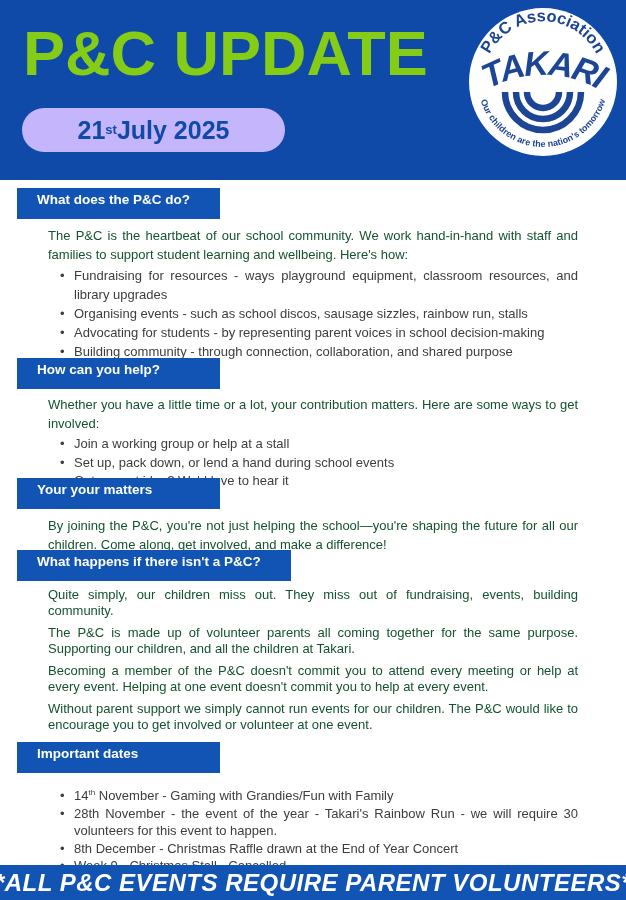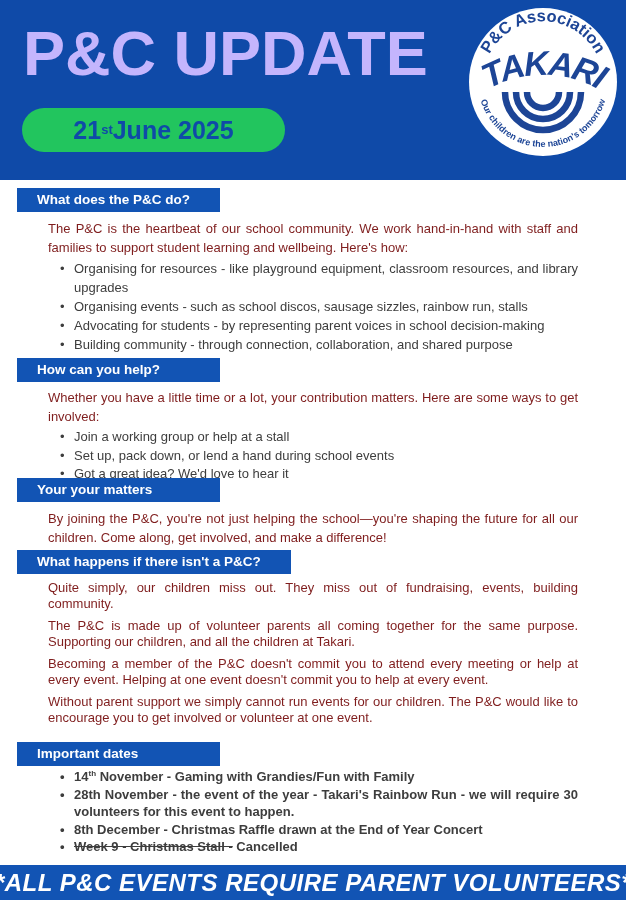--- a/index.html
+++ b/index.html
@@ -8,58 +8,58 @@
     position:relative; width:626px; height:900px; margin:0 auto;
     background:#ffffff; overflow:hidden;
     font-family:"Liberation Sans","DejaVu Sans",sans-serif;
     color:#3d3d3d;
   }
 
   
   .header { position:absolute; top:0; left:0; width:626px; height:180px; background:#0f4aa8; }
   .title {
     position:absolute; left:23px; top:22px;
-    font-size:63px; font-weight:bold; color:#c4b5fd; letter-spacing:0px; line-height:1;
+    font-size:63px; font-weight:bold; color:#84cc16; letter-spacing:0px; line-height:1;
   }
   .date-pill {
     position:absolute; left:22px; top:108px; width:263px; height:44px;
-    background:#22c55e; border-radius:22px;
+    background:#c4b5fd; border-radius:22px;
     display:flex; align-items:center; justify-content:center;
     color:#0f4aa8; font-weight:bold; font-size:25px;
   }
   .date-pill sup { font-size:13px; vertical-align:super; line-height:0; }
   .logo { position:absolute; left:468px; top:7px; width:150px; height:150px; }
 
   
   .sec { position:absolute; left:0; width:626px; }
   .sec1 { top:188px; } .sec2 { top:358px; } .sec3 { top:478px; }
   .sec4 { top:550px; } .sec5 { top:742px; }
 
   .bar {
-    margin-left:17px; width:203px; height:24px; background:#1254b4;
+    margin-left:17px; width:203px; height:31px; background:#1254b4;
     color:#ffffff; font-weight:bold; font-size:13.5px; line-height:24px;
     padding-left:20px;
   }
   .bar.wide { width:274px; }
 
   .body-text {
     margin:7px 48px 0 48px; font-size:13px; line-height:19px;
-    text-align:justify; color:#7f1d1d;
+    text-align:justify; color:#14532d;
   }
   .sec2 .body-text { line-height:18.5px; }
   .sec4 .body-text { line-height:16px; margin-top:6px; }
   .sec4 .body-text + .body-text { }
 
   ul.bullets { margin:2px 48px 0 48px; list-style:none; }
   ul.bullets li {
     position:relative; padding-left:26px; font-size:13px; line-height:19px;
     text-align:justify; color:#3d3d3d;
   }
   .sec2 ul.bullets li { line-height:18.5px; }
-  .sec5 ul.bullets { margin-top:2px;font-weight:bold; }
+  .sec5 ul.bullets { margin-top:14px; }
   .sec5 ul.bullets li { line-height:17.5px; }
   ul.bullets li::before {
     content:"•"; position:absolute; left:12px; top:0; color:#3d3d3d;
   }
   ul.bullets sup { font-size:8px; vertical-align:super; line-height:0; }
   .strike { text-decoration:line-through; }
 
   
   .footer {
     position:absolute; left:0; top:865px; width:626px; height:35px;
@@ -74,21 +74,21 @@
 <body>
 
 <div class="page">
 
   <div class="header">
     <div class="title">P&amp;C UPDATE</div>
 
     <div class="date-pill">
       <span>21</span>
         <sup>st</sup>
-        <span> June 2025</span>
+        <span> July 2025</span>
     </div>
 
     <div class="logo">
       <svg viewBox="-75 -75 150 150" width="150" height="150">
         <circle cx="0" cy="0" r="74" fill="#ffffff"></circle>
         <defs>
           <path id="arcTop" d="M -58,-16 A 60 60 0 0 1 58,-16"></path>
           <path id="arcName" d="M -53,6 A 115 115 0 0 1 53,6"></path>
           <path id="arcBottom" d="M -63,16 A 65 65 0 0 0 63,16"></path>
         </defs>
@@ -109,21 +109,21 @@
       </svg>
     </div>
   </div>
 
   <div class="sec sec1">
     <div class="bar">
       <span>What does the P&amp;C do?</span>
     </div>
     <p class="body-text">The P&amp;C is the heartbeat of our school community. We work hand-in-hand with staff and families to support student learning and wellbeing. Here's how:</p>
     <ul class="bullets">
-      <li>Organising for resources - like playground equipment, classroom resources, and library upgrades</li>
+      <li>Fundraising for resources - ways playground equipment, classroom resources, and library upgrades</li>
       <li>Organising events - such as school discos, sausage sizzles, rainbow run, stalls</li>
       <li>Advocating for students - by representing parent voices in school decision-making</li>
       <li>Building community - through connection, collaboration, and shared purpose</li>
     </ul>
   </div>
 
   <div class="sec sec2">
     <div class="bar">
       <span>How can you help?</span>
     </div>

